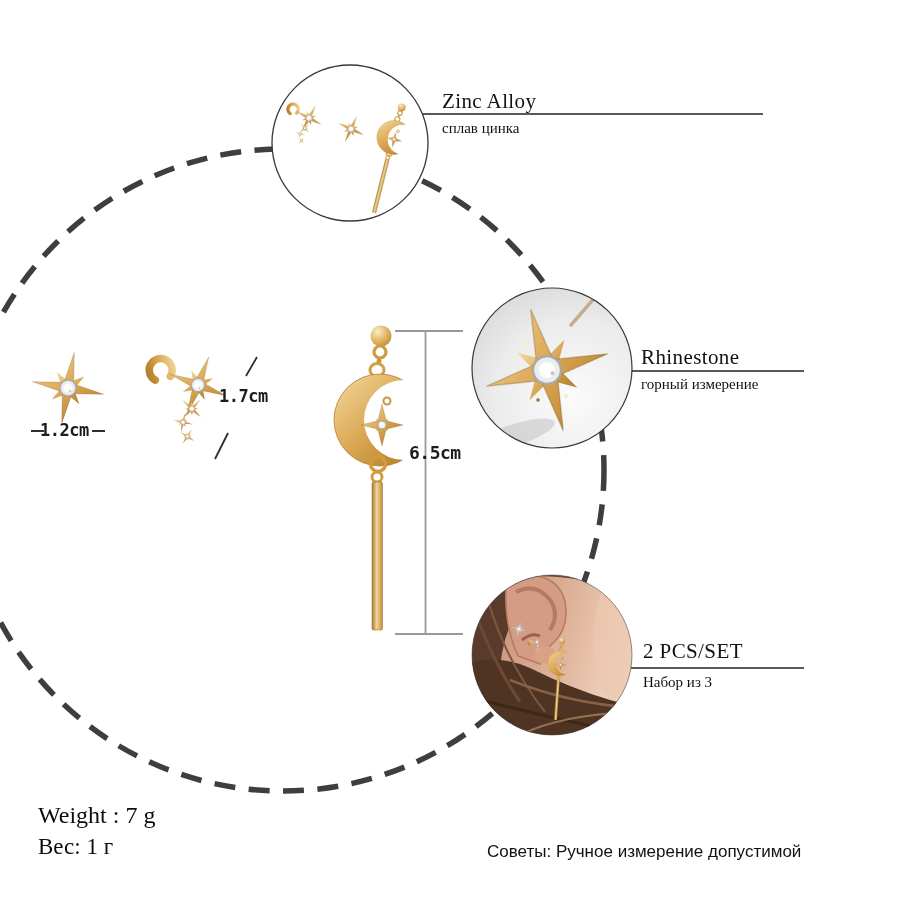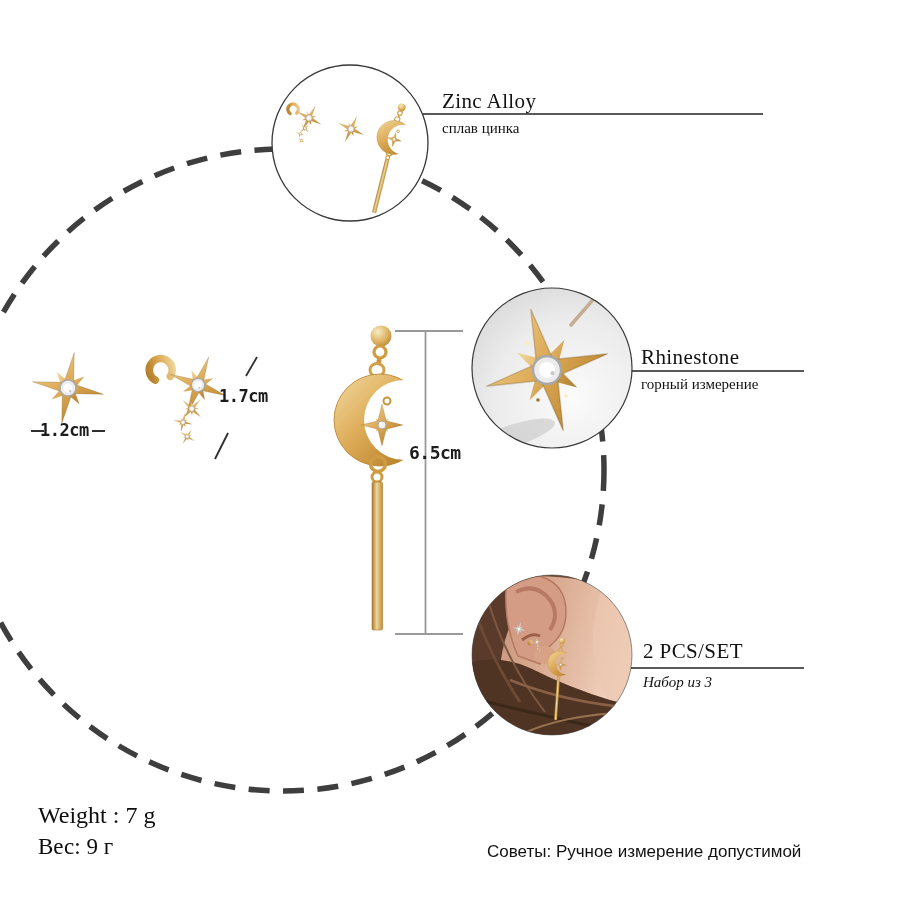--- a/index.html
+++ b/index.html
@@ -175,24 +175,24 @@
     </g>
   </svg>
 
   <div class="txt callout-title" style="left:442px;top:90px;">Zinc Alloy</div>
   <div class="txt callout-sub" style="left:442px;top:121px;">сплав цинка</div>
 
   <div class="txt callout-title" style="left:641px;top:346px;">Rhinestone</div>
   <div class="txt callout-sub" style="left:641px;top:377px;">горный измерение</div>
 
   <div class="txt callout-title" style="left:643px;top:640px;">2 PCS/SET</div>
-  <div class="txt callout-sub" style="left:643px;top:675px;font-style:italic;">Набор из 3</div>
+  <div class="txt callout-sub" style="left:643px;top:675px;">Набор из 3</div>
 
   <div class="txt measure" style="left:40px;top:422px;width:56px;text-align:left;">1.2cm</div>
   <div class="txt measure" style="left:219px;top:388px;">1.7cm</div>
   <div class="txt measure measure-big" style="left:409px;top:444px;">6.5cm</div>
 
   <div class="txt weight-en" style="left:38px;top:803px;">Weight : 7 g</div>
-  <div class="txt weight-ru" style="left:38px;top:835px;">Вес: 9 г</div>
+  <div class="txt weight-ru" style="left:38px;top:835px;">Вес: 1 г</div>
 
   <div class="txt tips-ru" style="left:487px;top:843px;">Советы: Ручное измерение допустимой погрешности</div>
 
 </div>
 
 </body></html>

